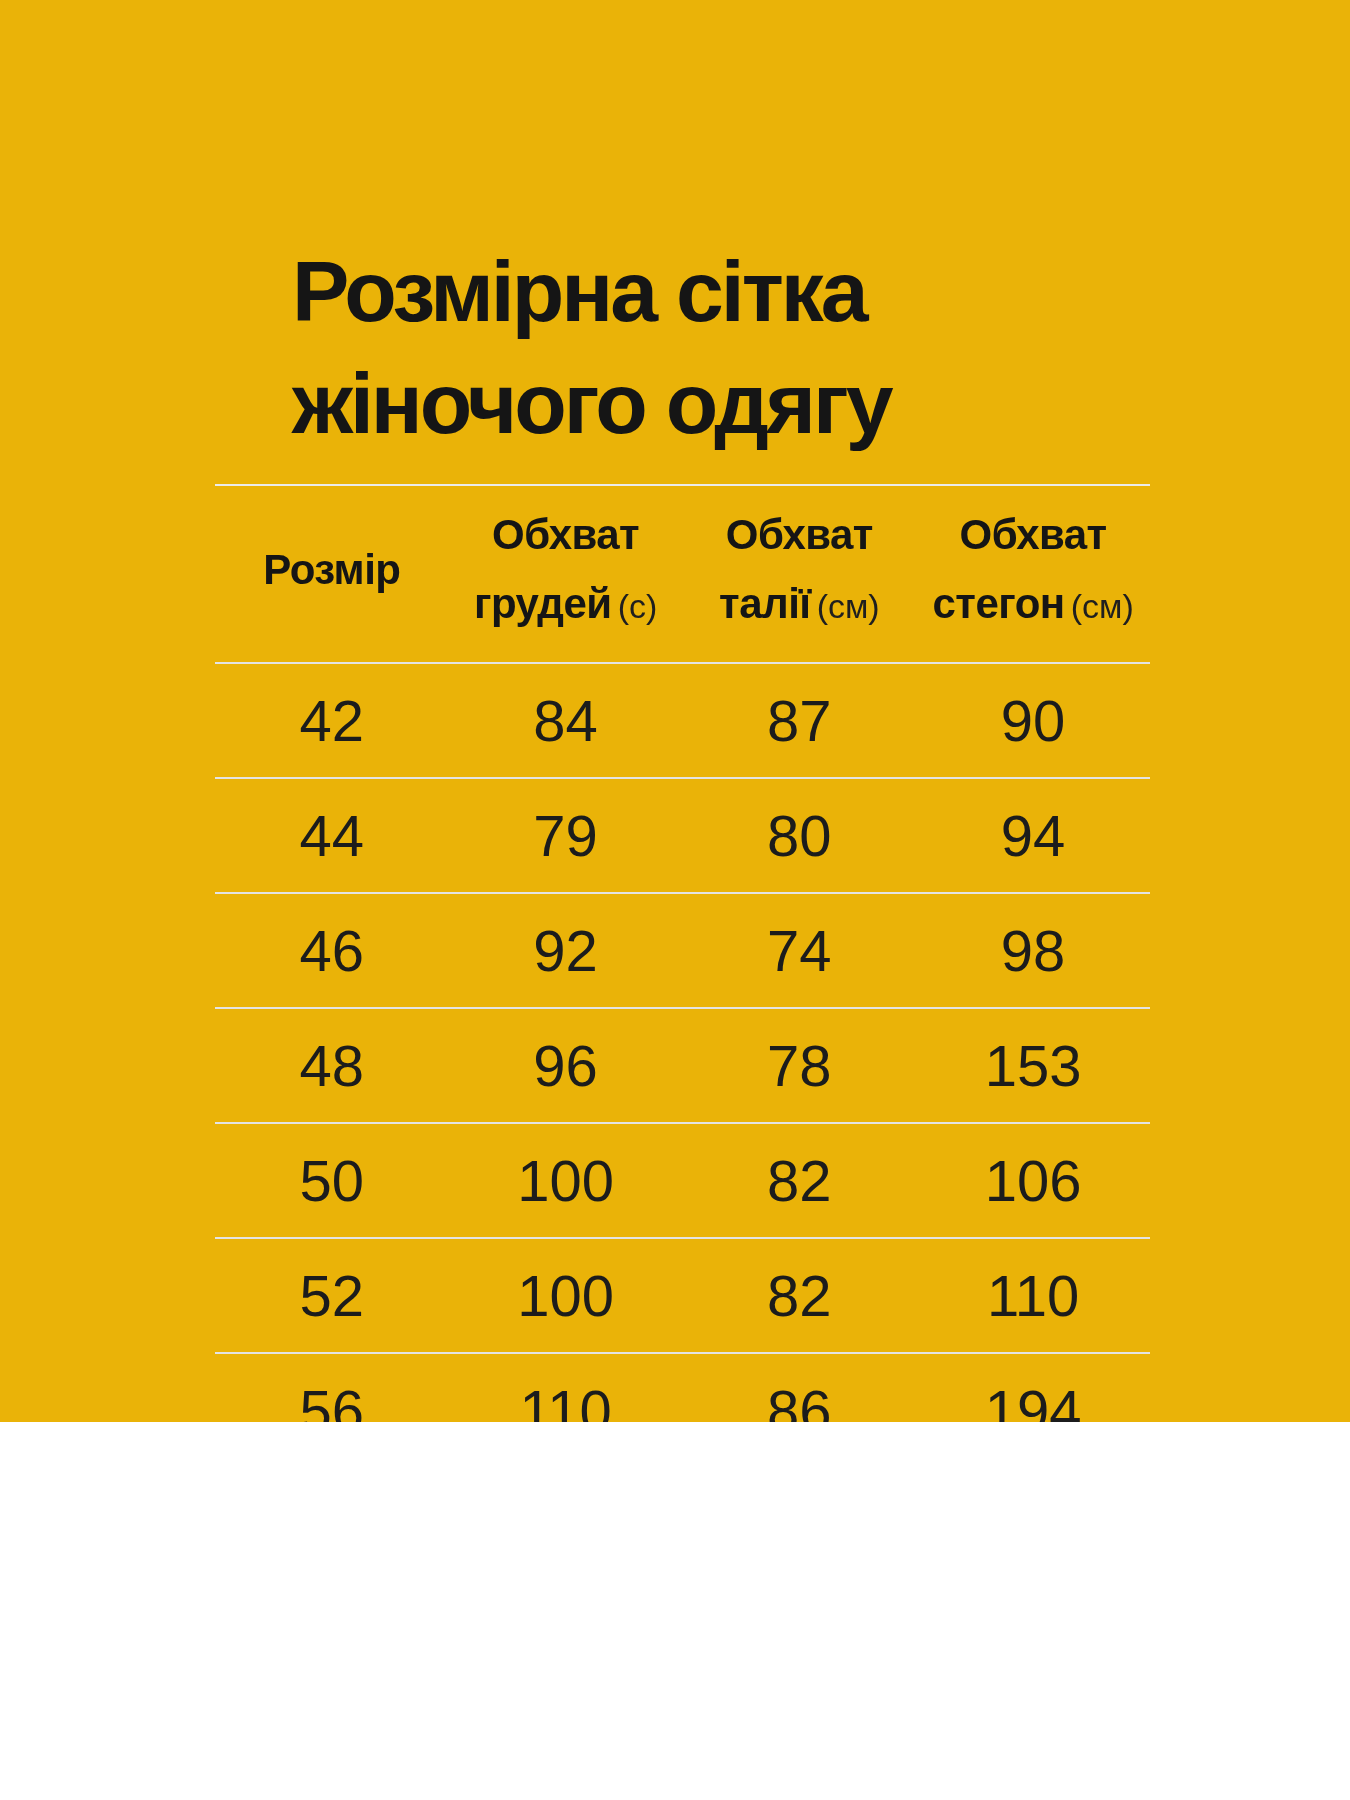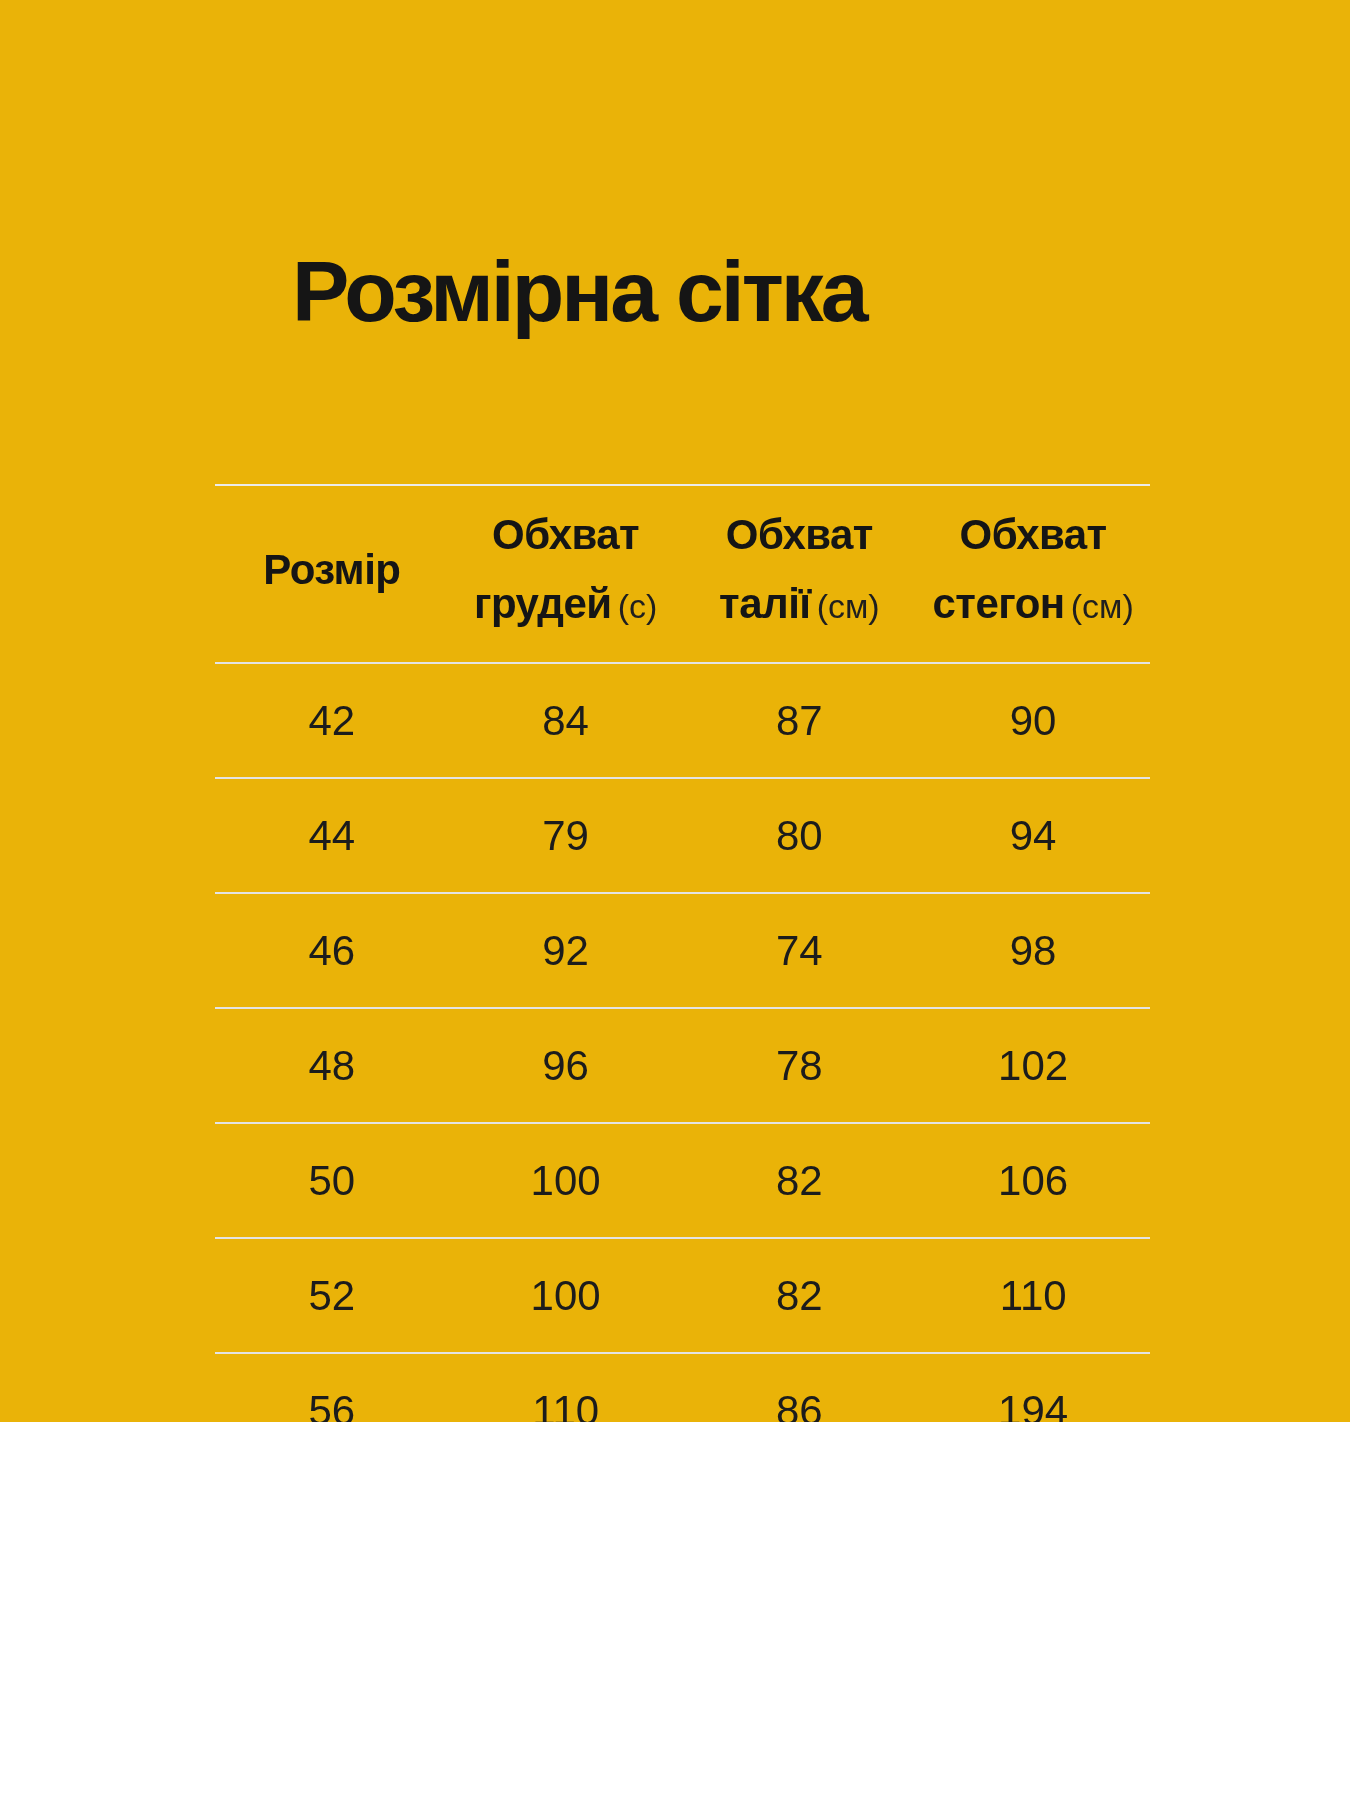--- a/index.html
+++ b/index.html
@@ -52,21 +52,21 @@
   }
   thead tr th {
     border-top: 2px solid #ebebeb;
     border-bottom: 2px solid #e4e4e4;
   }
   tbody tr {
     height: 115px;
   }
   tbody tr td {
     border-bottom: 2px solid #e4e4e4;
-    font-size: 42px;
+    font-size: 58px;
     font-weight: 400;
     color: #1c1c1c;
   }
   .h-line {
     line-height: 60px;
     white-space: nowrap;
   }
   .h-main {
     font-size: 42px;
     font-weight: 700;
@@ -80,20 +80,21 @@
     margin-left: 6px;
   }
 </style>
 </head>
 <body>
 
 <div class="page">
 
   <div class="title">
     <div>Розмірна сітка</div>
+    <div>жіночого одягу</div>
   </div>
 
   <table class="size-table">
     <thead>
       <tr>
         <th>
           <div class="h-line">
             <span class="h-main">Розмір</span>
           </div>
         </th>
@@ -139,21 +140,21 @@
       <tr>
         <td>46</td>
         <td>92</td>
         <td>74</td>
         <td>98</td>
       </tr>
       <tr>
         <td>48</td>
         <td>96</td>
         <td>78</td>
-        <td>102</td>
+        <td>153</td>
       </tr>
       <tr>
         <td>50</td>
         <td>100</td>
         <td>82</td>
         <td>106</td>
       </tr>
       <tr>
         <td>52</td>
         <td>100</td>

